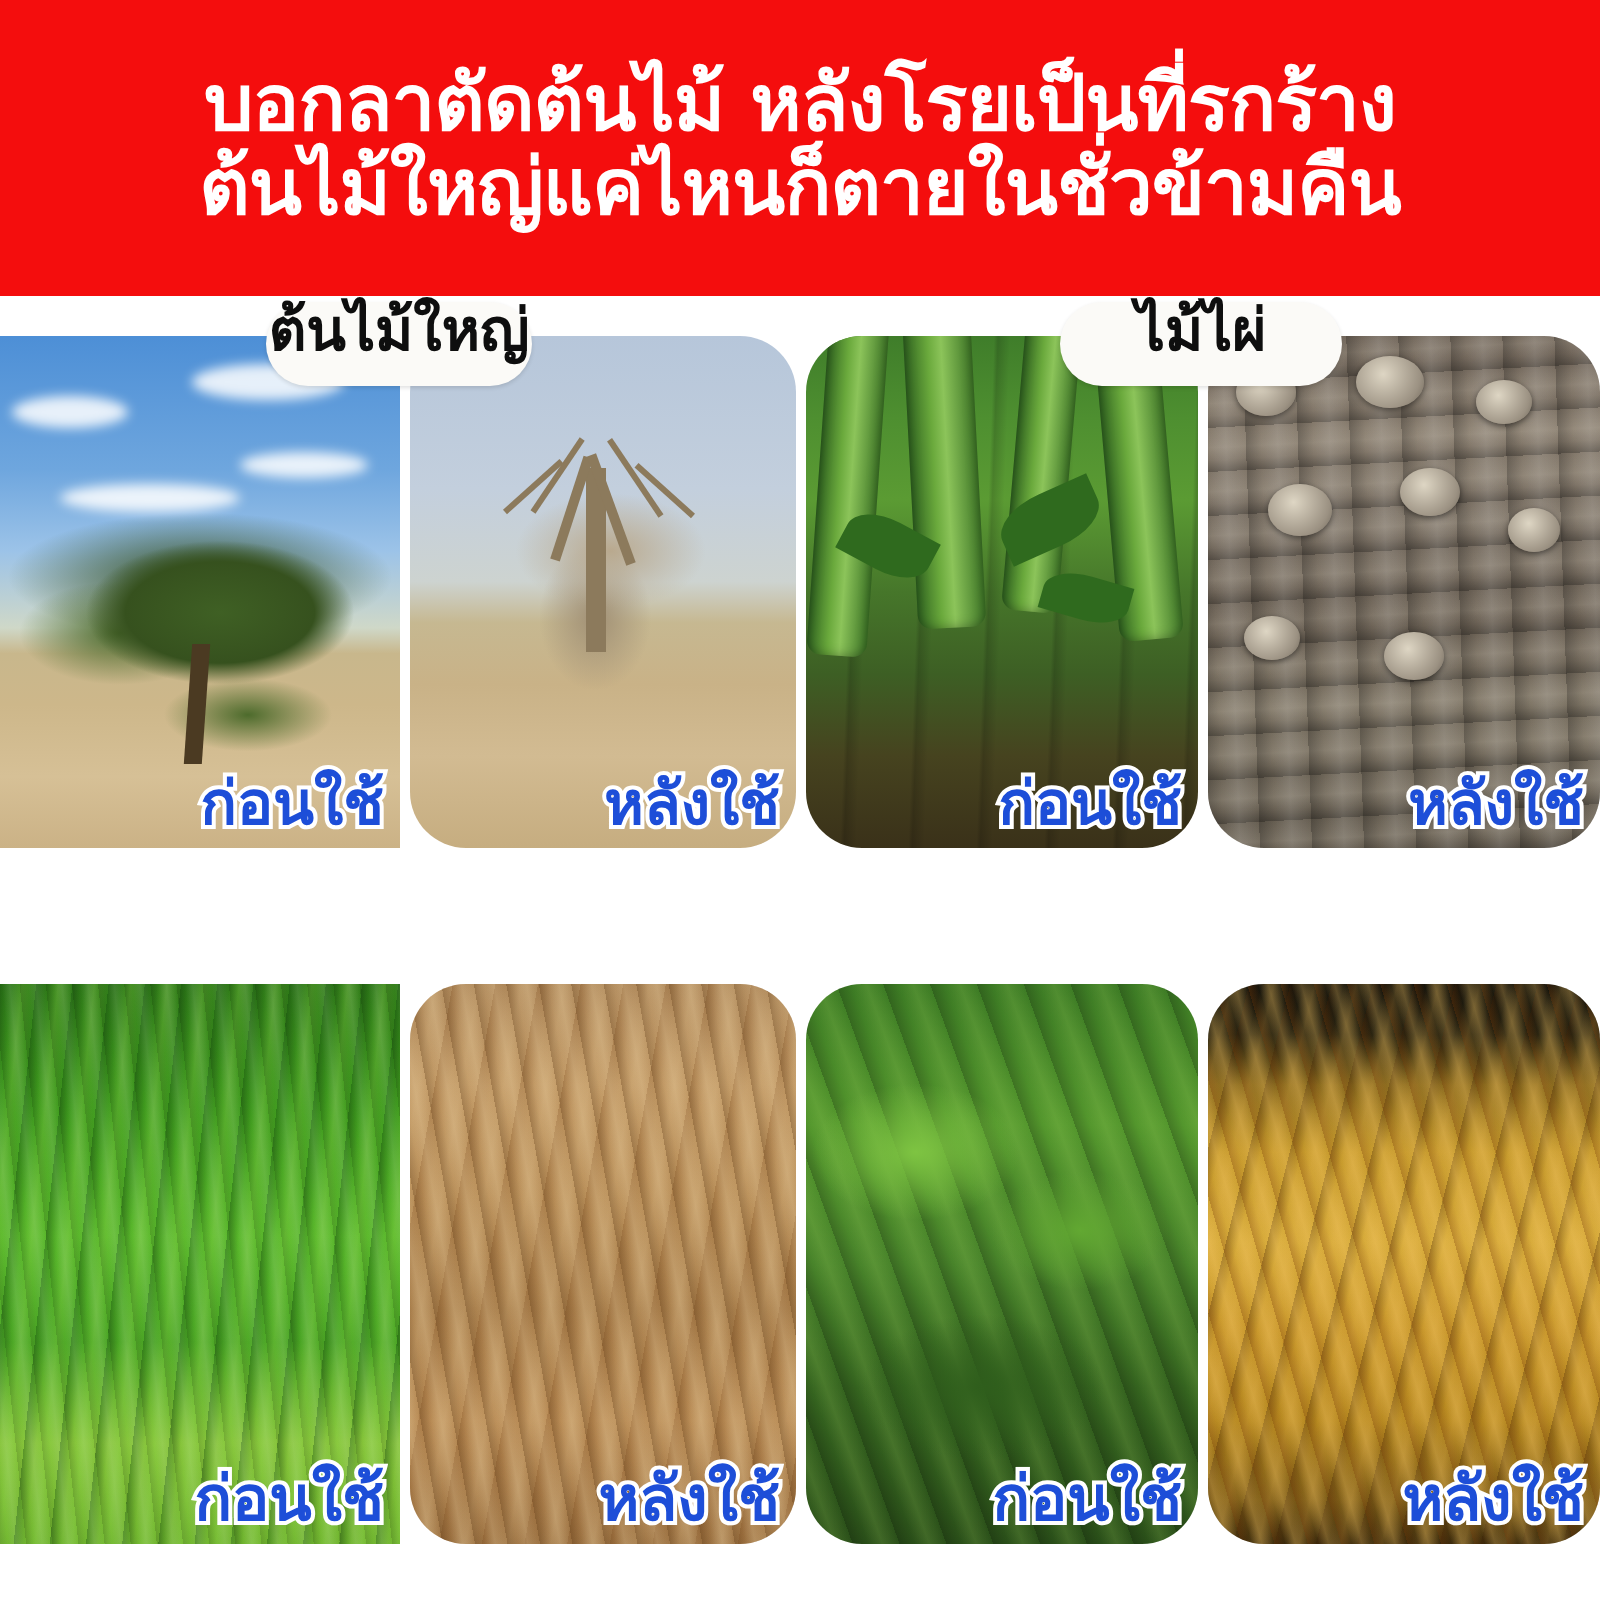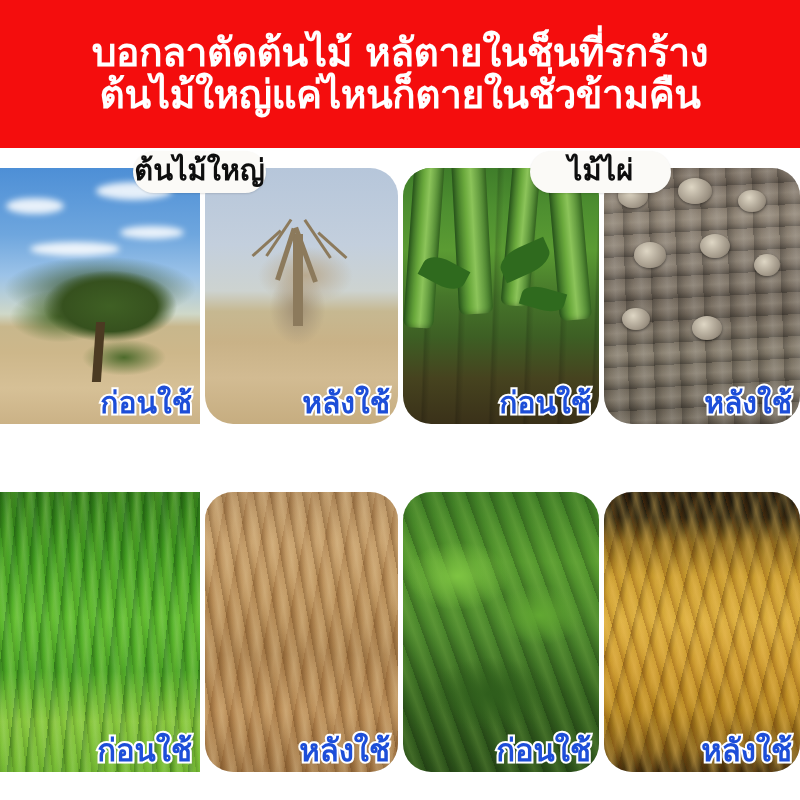--- a/index.html
+++ b/index.html
@@ -173,21 +173,21 @@
         #16140c 0%, #2a2411 9%, #8a6a1e 18%,
         #c69a2c 30%, #d7ab3a 46%, #c9982c 62%,
         #b5871f 78%, #7d5c17 92%, #3a2a0c 100%);
   }
 
   
   .pill{
     position:absolute;
     background:#fbfaf7;
     border-radius:999px;
-    display:flex;align-items:center;justify-content:center;
+    display:flex;justify-content:center;
     box-shadow:0 1px 2px rgba(0,0,0,.12);
     z-index:6;
   }
   .pill span{
     color:#0e0e0e;
     font-weight:bold;
     font-size:29px;
     line-height:1;
     white-space:nowrap;
     padding-bottom:3px;
@@ -215,21 +215,21 @@
   
   .sheet{position:absolute;inset:0;background:#fff;}
 </style>
 </head>
 <body>
 
 <div id="app">
   <div class="sheet"></div>
 
   <div class="banner">
-    <div class="banner-line l1">บอกลาตัดต้นไม้ หลัตายในช็นที่รกร้าง</div>
+    <div class="banner-line l1">บอกลาตัดต้นไม้ หลังโรยเป็นที่รกร้าง</div>
     <div class="banner-line l2">ต้นไม้ใหญ่แค่ไหนก็ตายในชั่วข้ามคืน</div>
   </div>
 
   <div class="row row1">
 
     <div class="panel" style="width:200px">
       <div class="ph ph-tree-before">
         <div class="cloud" style="left:6px;top:30px;width:58px;height:16px;"></div>
         <div class="cloud" style="left:96px;top:14px;width:76px;height:18px;"></div>
         <div class="cloud" style="left:30px;top:74px;width:90px;height:14px;"></div>

